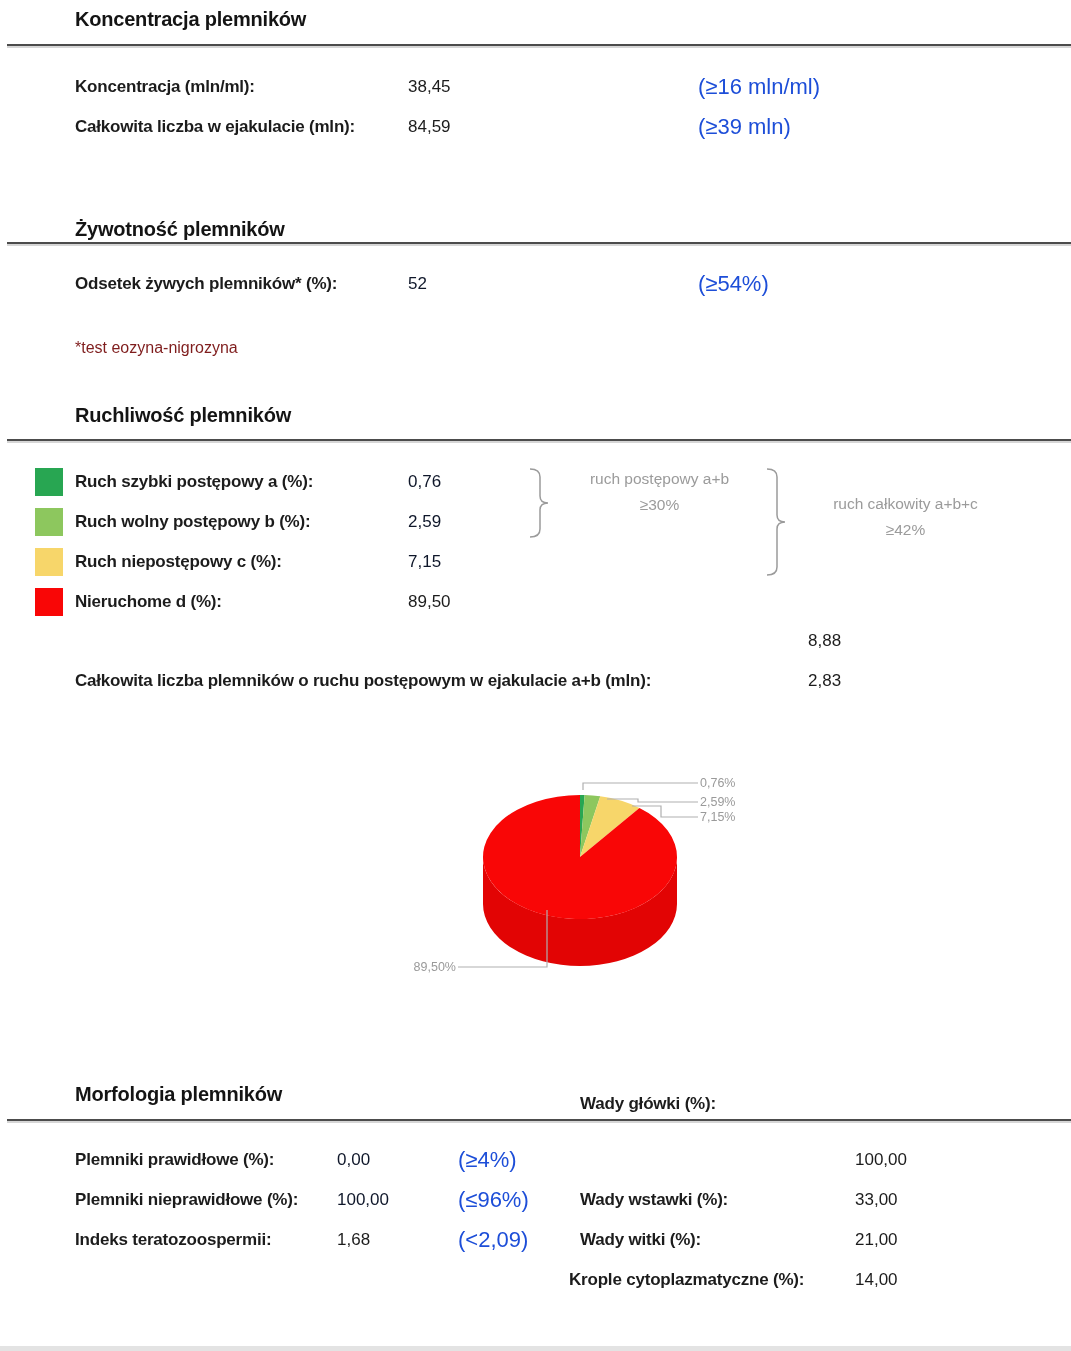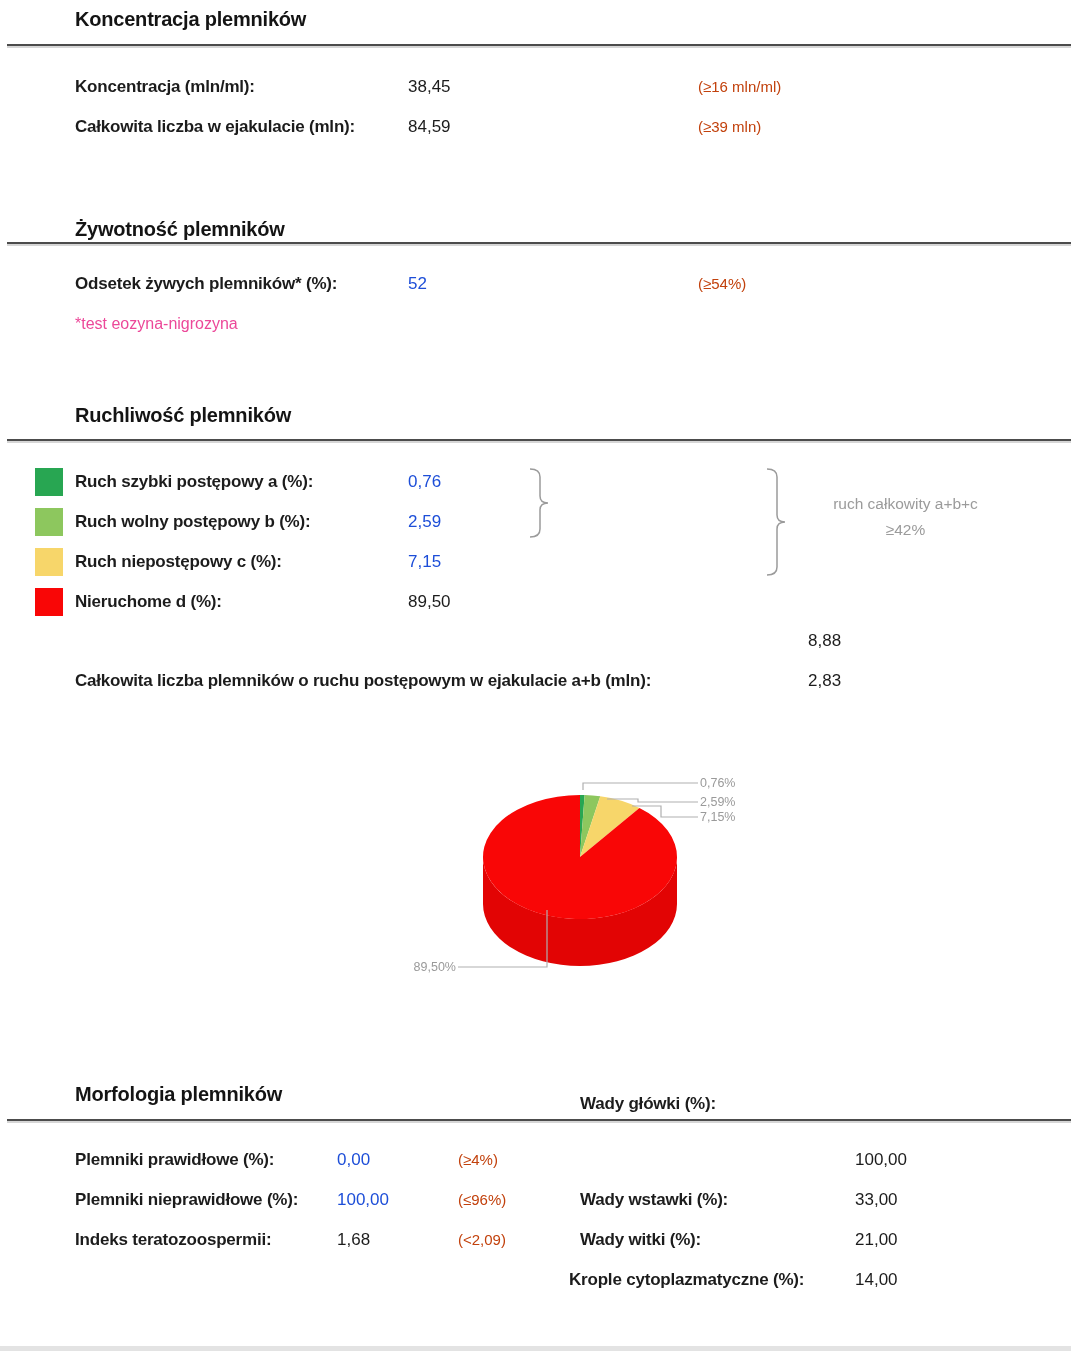--- a/index.html
+++ b/index.html
@@ -13,23 +13,23 @@
   }
   .rule {
     position:absolute; left:7px; right:0; height:2px; background:#4c4c4c;
     box-shadow:0 2px 0 #d6d6d6;
   }
   .lbl {
     position:absolute; left:75px; font-size:17px; font-weight:bold;
     color:#1c1c1c; letter-spacing:-0.2px; line-height:20px; white-space:nowrap;
   }
   .val { position:absolute; font-size:17px; color:#1c1c1c; line-height:20px; white-space:nowrap; }
-  .val.red { color:#1d4ed8; }
-  .ref { position:absolute; font-size:15px; color:#c2410c; line-height:20px; white-space:nowrap; }
-  .foot { position:absolute; left:75px; font-size:16px; color:#ec4899; white-space:nowrap; }
+  .val.red { color:#0f172a; }
+  .ref { position:absolute; font-size:22px; color:#1d4ed8; line-height:20px; white-space:nowrap; }
+  .foot { position:absolute; left:75px; font-size:16px; color:#7f1d1d; white-space:nowrap;margin-top:24px; }
   .sw { position:absolute; left:35px; width:28px; height:28px; }
   .leg-lbl { position:absolute; left:75px; font-size:17px; font-weight:bold; color:#1c1c1c;
              line-height:28px; letter-spacing:-0.2px; white-space:nowrap;text-align:right; }
   .leg-val { position:absolute; left:408px; font-size:17px; line-height:28px; white-space:nowrap; }
   .btxt { position:absolute; color:#9b9b9b; font-size:15.5px; text-align:center; line-height:26px; }
   .brk  { position:absolute; }
   .pie  { position:absolute; left:380px; top:758px; }
   .bottom-smudge { position:absolute; left:0; right:0; bottom:0; height:5px; background:#e3e3e3; }
 </style>
 </head>
@@ -71,20 +71,24 @@
   <div class="leg-lbl" style="top:548px">Ruch niepostępowy c (%):</div>
   <div class="leg-val val red" style="top:548px">7,15</div>
 
   <div class="sw" style="top: 588px; background-color: rgb(249, 6, 6);"></div>
   <div class="leg-lbl" style="top:588px">Nieruchome d (%):</div>
   <div class="leg-val val" style="top:588px">89,50</div>
 
   <svg class="brk" style="left:527px; top:467px" width="26" height="72" viewBox="0 0 26 72">
     <path d="M3,2 Q13,2 13,10 L13,29 Q13,36 21,36 Q13,36 13,43 L13,62 Q13,70 3,70" fill="none" stroke="#9b9b9b" stroke-width="1.5"></path>
   </svg>
+  <div class="btxt" style="left:562px; top:466px; width:195px">
+    <div>ruch postępowy a+b</div>
+    <div>≥30%</div>
+  </div>
 
   <svg class="brk" style="left:764px; top:467px" width="26" height="110" viewBox="0 0 26 110">
     <path d="M3,2 Q13,2 13,10 L13,48 Q13,55 21,55 Q13,55 13,62 L13,100 Q13,108 3,108" fill="none" stroke="#9b9b9b" stroke-width="1.5"></path>
   </svg>
   <div class="btxt" style="left:808px; top:491px; width:195px">
     <div>ruch całkowity a+b+c</div>
     <div>≥42%</div>
   </div>
 
   <div class="val" style="left:808px; top:631px">8,88</div>

